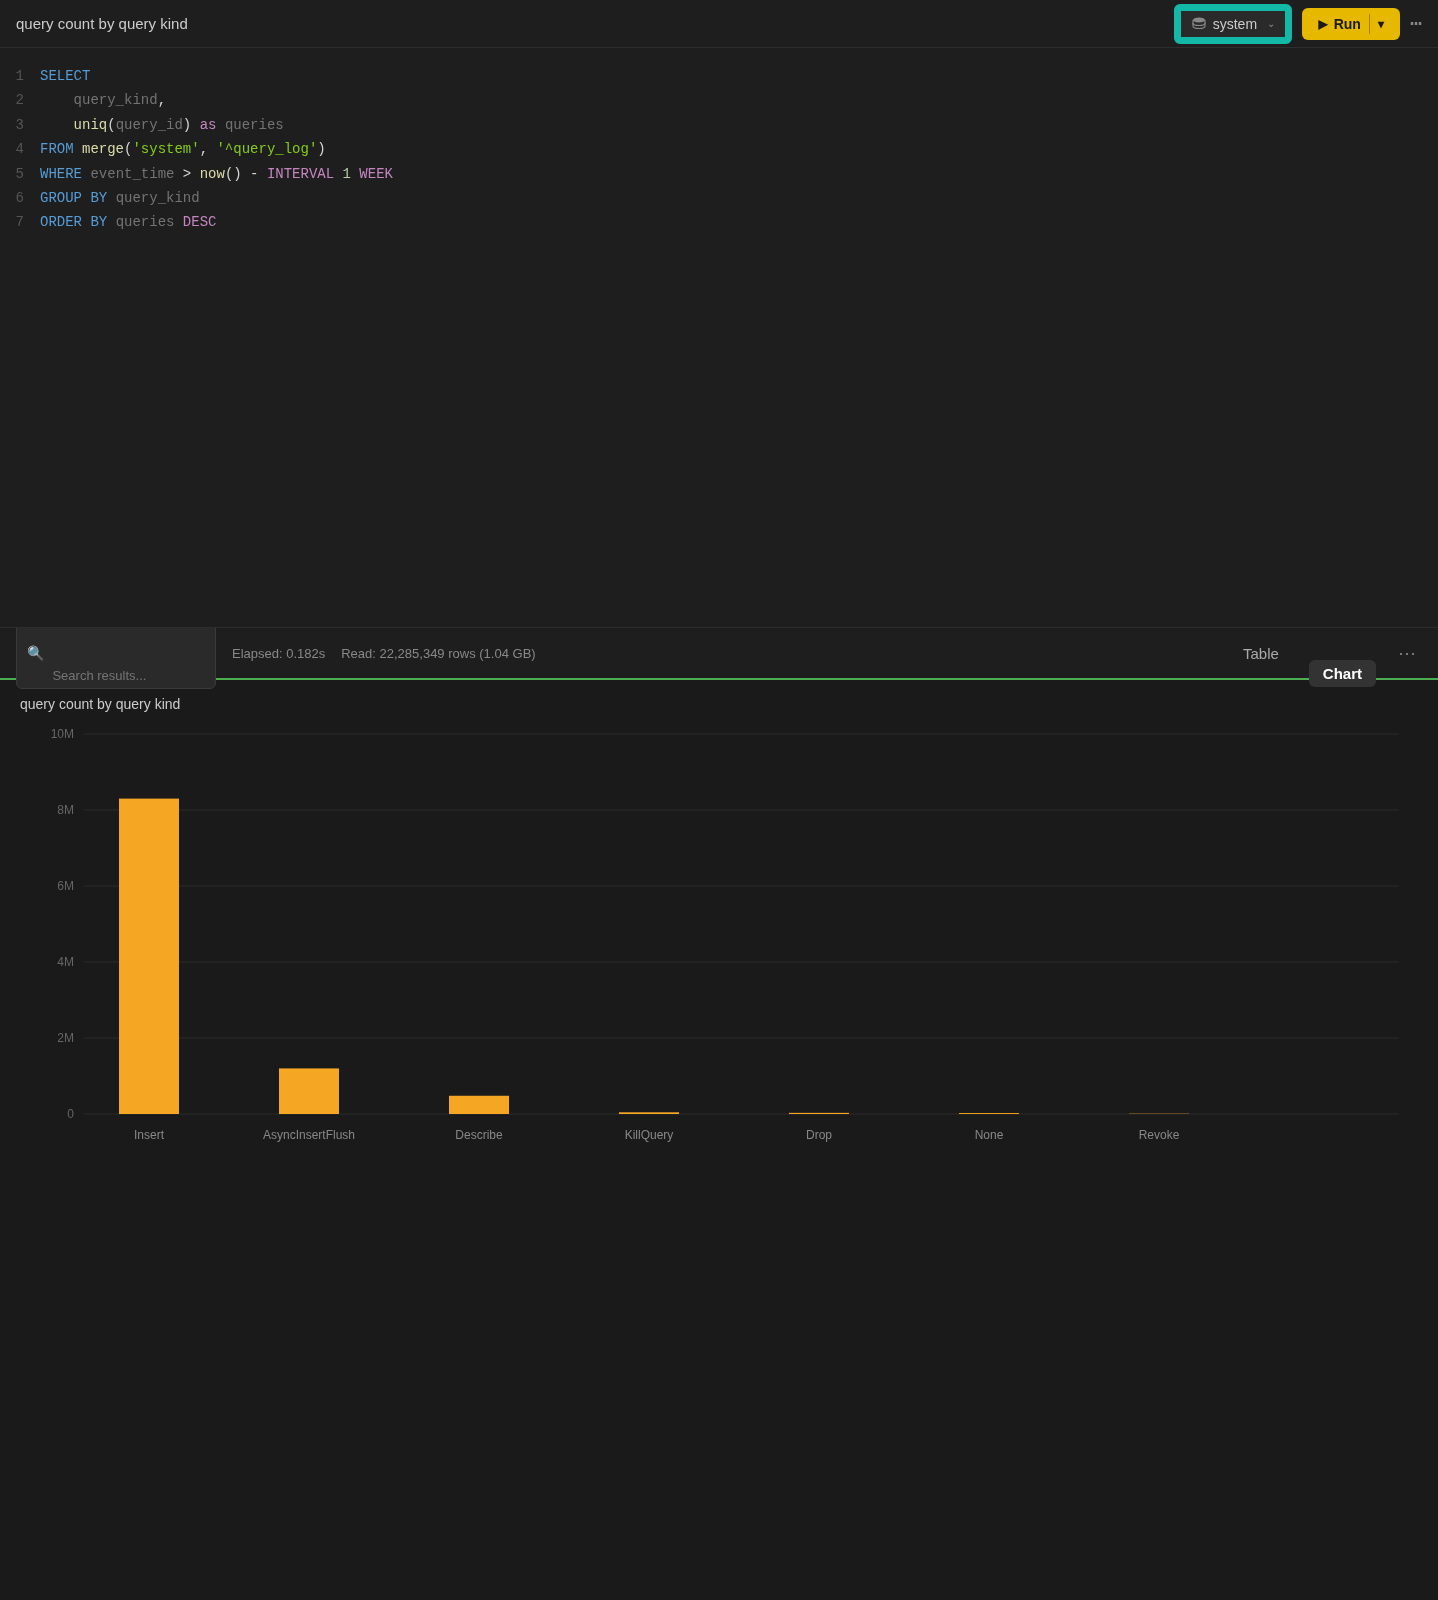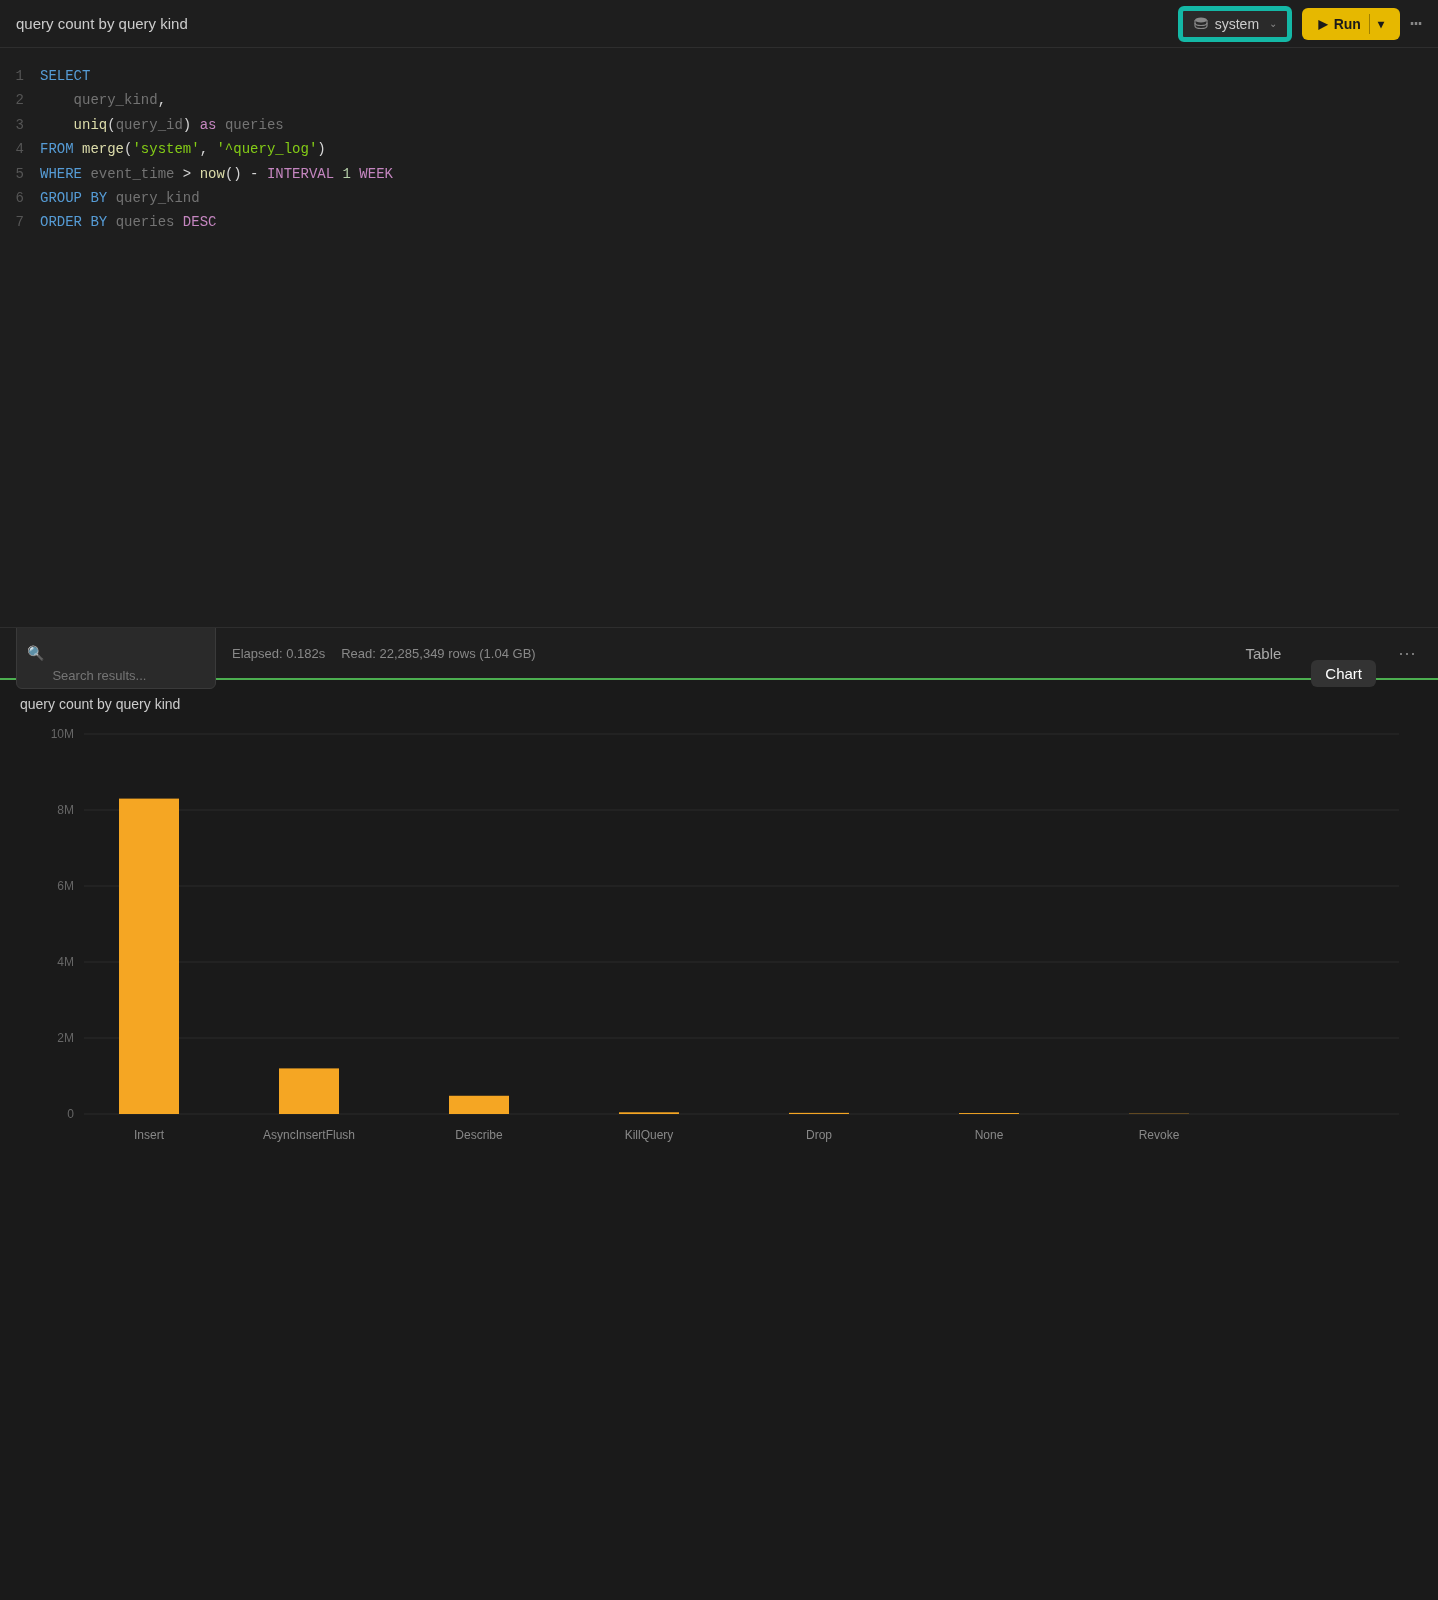--- a/index.html
+++ b/index.html
@@ -30,21 +30,21 @@
     .top-bar-right {
       display: flex;
       align-items: center;
       gap: 10px;
     }
     .db-selector {
       display: flex;
       align-items: center;
       gap: 6px;
       background: #2a2a2a;
-      border: 5px solid #14b8a6;
+      border: 7px solid #14b8a6;
       border-radius: 6px;
       padding: 5px 10px;
       cursor: pointer;
       color: #ccc;
       font-family: -apple-system, sans-serif;
       font-size: 14px;
     }
     .db-selector svg { width: 16px; height: 16px; fill: #888; }
     .chevron { font-size: 10px; color: #888; margin-left: 4px; }
     .run-btn {
@@ -165,21 +165,21 @@
       font-size: 15px;
       font-family: -apple-system, sans-serif;
     }
     .view-btn.inactive {
       background: transparent;
       color: #aaa;
     }
     .view-btn.active {
       background: #333;
       color: #fff;
-      font-weight: 400;
+      font-weight: 700;
       margin-top: 40px;
     }
     .dots-btn {
       background: transparent;
       border: none;
       color: #888;
       font-size: 18px;
       cursor: pointer;
       padding: 2px 6px;
     }

